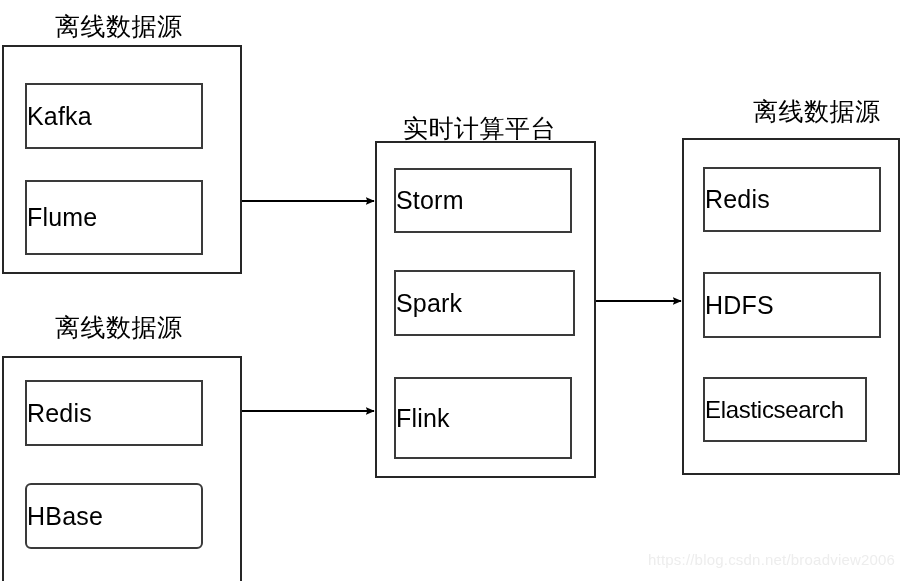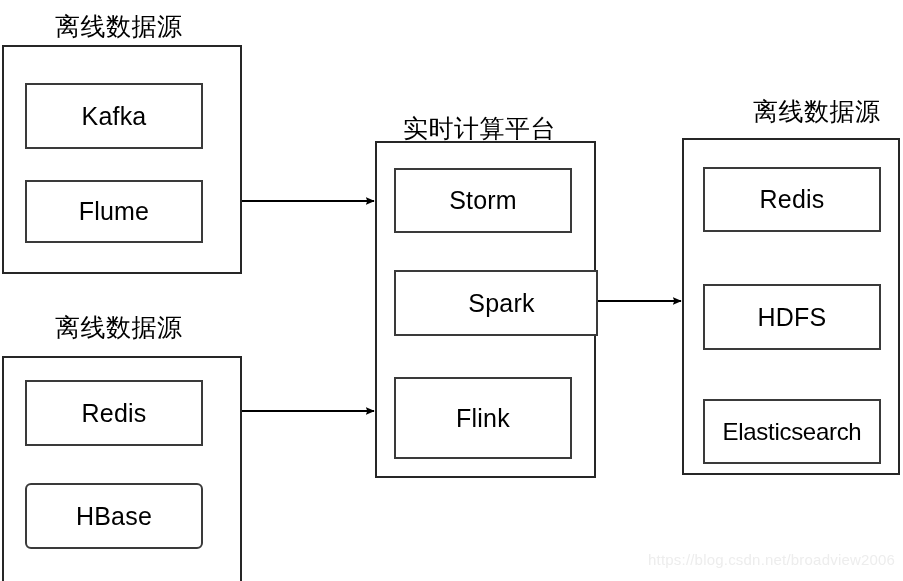--- a/index.html
+++ b/index.html
@@ -38,21 +38,20 @@
   }
 
   
   .item-box {
     position: absolute;
     box-sizing: border-box;
     border: 2px solid #3a3a3a;
     background: #ffffff;
     display: flex;
     align-items: center;
-    justify-content: center;
   }
   .item-label {
     font-size: 25px;
     line-height: 1;
     color: #000000;
     white-space: nowrap;
     letter-spacing: 0.2px;
   }
   .item-label.tight {
     font-size: 24px;
@@ -95,49 +94,49 @@
         <line x1="596" y1="301" x2="681" y2="301" stroke="#000000" stroke-width="2" marker-end="url(#ah)"></line>
       </g>
   </svg>
 
   <div id="groups-layer">
       <div class="group-title" style="left: 55px; top: 14px;">离线数据源</div>
       <div class="group-box" style="left: 2px; top: 45px; width: 240px; height: 229px;"></div>
       <div class="item-box" style="left: 25px; top: 83px; width: 178px; height: 66px;">
         <span class="item-label">Kafka</span>
       </div>
-      <div class="item-box" style="left: 25px; top: 180px; width: 178px; height: 63px;">
+      <div class="item-box" style="left: 25px; top: 180px; width: 178px; height: 75px;">
         <span class="item-label">Flume</span>
       </div>
       <div class="group-title" style="left: 55px; top: 315px; text-align: right;">离线数据源</div>
       <div class="group-box" style="left: 2px; top: 356px; width: 240px; height: 229px;"></div>
       <div class="item-box" style="left: 25px; top: 380px; width: 178px; height: 66px;">
         <span class="item-label">Redis</span>
       </div>
       <div class="item-box" style="left: 25px; top: 483px; width: 178px; height: 66px; border-radius: 6px;">
         <span class="item-label">HBase</span>
       </div>
       <div class="group-title" style="left: 403px; top: 116px;">实时计算平台</div>
       <div class="group-box" style="left: 375px; top: 141px; width: 221px; height: 337px;"></div>
       <div class="item-box" style="left: 394px; top: 168px; width: 178px; height: 65px;">
         <span class="item-label">Storm</span>
       </div>
-      <div class="item-box" style="left: 394px; top: 270px; width: 204px; height: 66px; padding-left: 11px;">
+      <div class="item-box" style="left: 394px; top: 270px; width: 181px; height: 66px;">
         <span class="item-label">Spark</span>
       </div>
       <div class="item-box" style="left: 394px; top: 377px; width: 178px; height: 82px;">
         <span class="item-label">Flink</span>
       </div>
       <div class="group-title" style="left: 753px; top: 99px;">离线数据源</div>
       <div class="group-box" style="left: 682px; top: 138px; width: 218px; height: 337px;"></div>
       <div class="item-box" style="left: 703px; top: 167px; width: 178px; height: 65px;">
         <span class="item-label">Redis</span>
       </div>
-      <div class="item-box" style="left: 703px; top: 272px; width: 178px; height: 66px; margin-top: 12px;">
+      <div class="item-box" style="left: 703px; top: 272px; width: 178px; height: 66px;">
         <span class="item-label">HDFS</span>
       </div>
-      <div class="item-box" style="left: 703px; top: 399px; width: 178px; height: 65px;">
+      <div class="item-box" style="left: 703px; top: 377px; width: 164px; height: 65px;">
         <span class="item-label tight">Elasticsearch</span>
       </div>
     </div>
 
   <div class="watermark" id="watermark-el" style="left: 648px; top: 551px;">https://blog.csdn.net/broadview2006</div>
 </div>
 
 </body></html>

